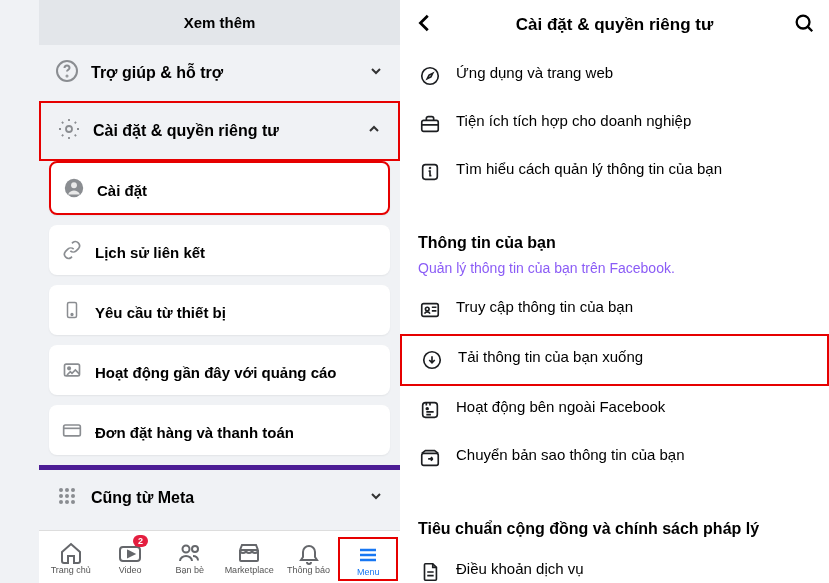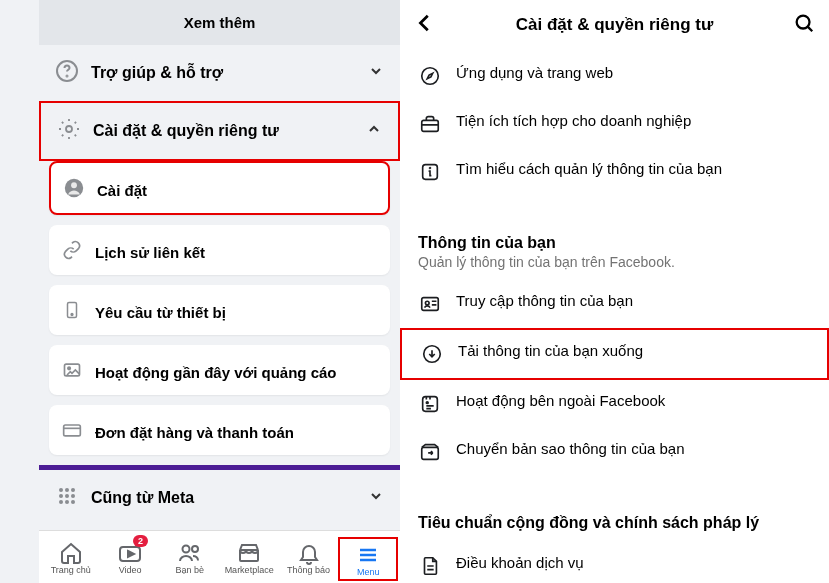--- a/index.html
+++ b/index.html
@@ -19,21 +19,21 @@
 .nav-item.active { color: #1877f2; }
 .nav-item.active svg { color: #1877f2; }
 .badge { position: absolute; top: -2px; right: 12px; background: #e41e3f; color: #fff; border-radius: 10px; font-size: 9px; font-weight: 700; padding: 1px 5px; }
 .right-header { display: flex; align-items: center; padding: 12px 14px 8px; }
 .right-header .title { flex: 1; text-align: center; font-weight: 700; font-size: 17px; }
 .right-list { padding: 6px 0; }
 .right-item { display: flex; padding: 12px 18px; font-size: 15px; font-weight: 500; cursor: pointer; }
 .right-item .icon { width: 24px; height: 24px; margin-right: 14px; display: flex; align-items: center; justify-content: center; color: #1c1e21; }
 .section-header { padding: 16px 18px 4px; }
 .section-header .st { font-weight: 700; font-size: 16px; }
-.section-header .ss { color: #737373; font-size: 14px; margin-top: 2px; }
+.section-header .ss { color: #8b5cf6; font-size: 14px; margin-top: 8px; }
 .divider { height: 1px; background: #e4e6eb; margin: 8px 0; }
 .chev { color: #333; }
 svg { flex-shrink: 0; }
 </style>
 </head>
 <body>
 
 <div class="left">
   <div class="xem-them">Xem thêm</div>
 

